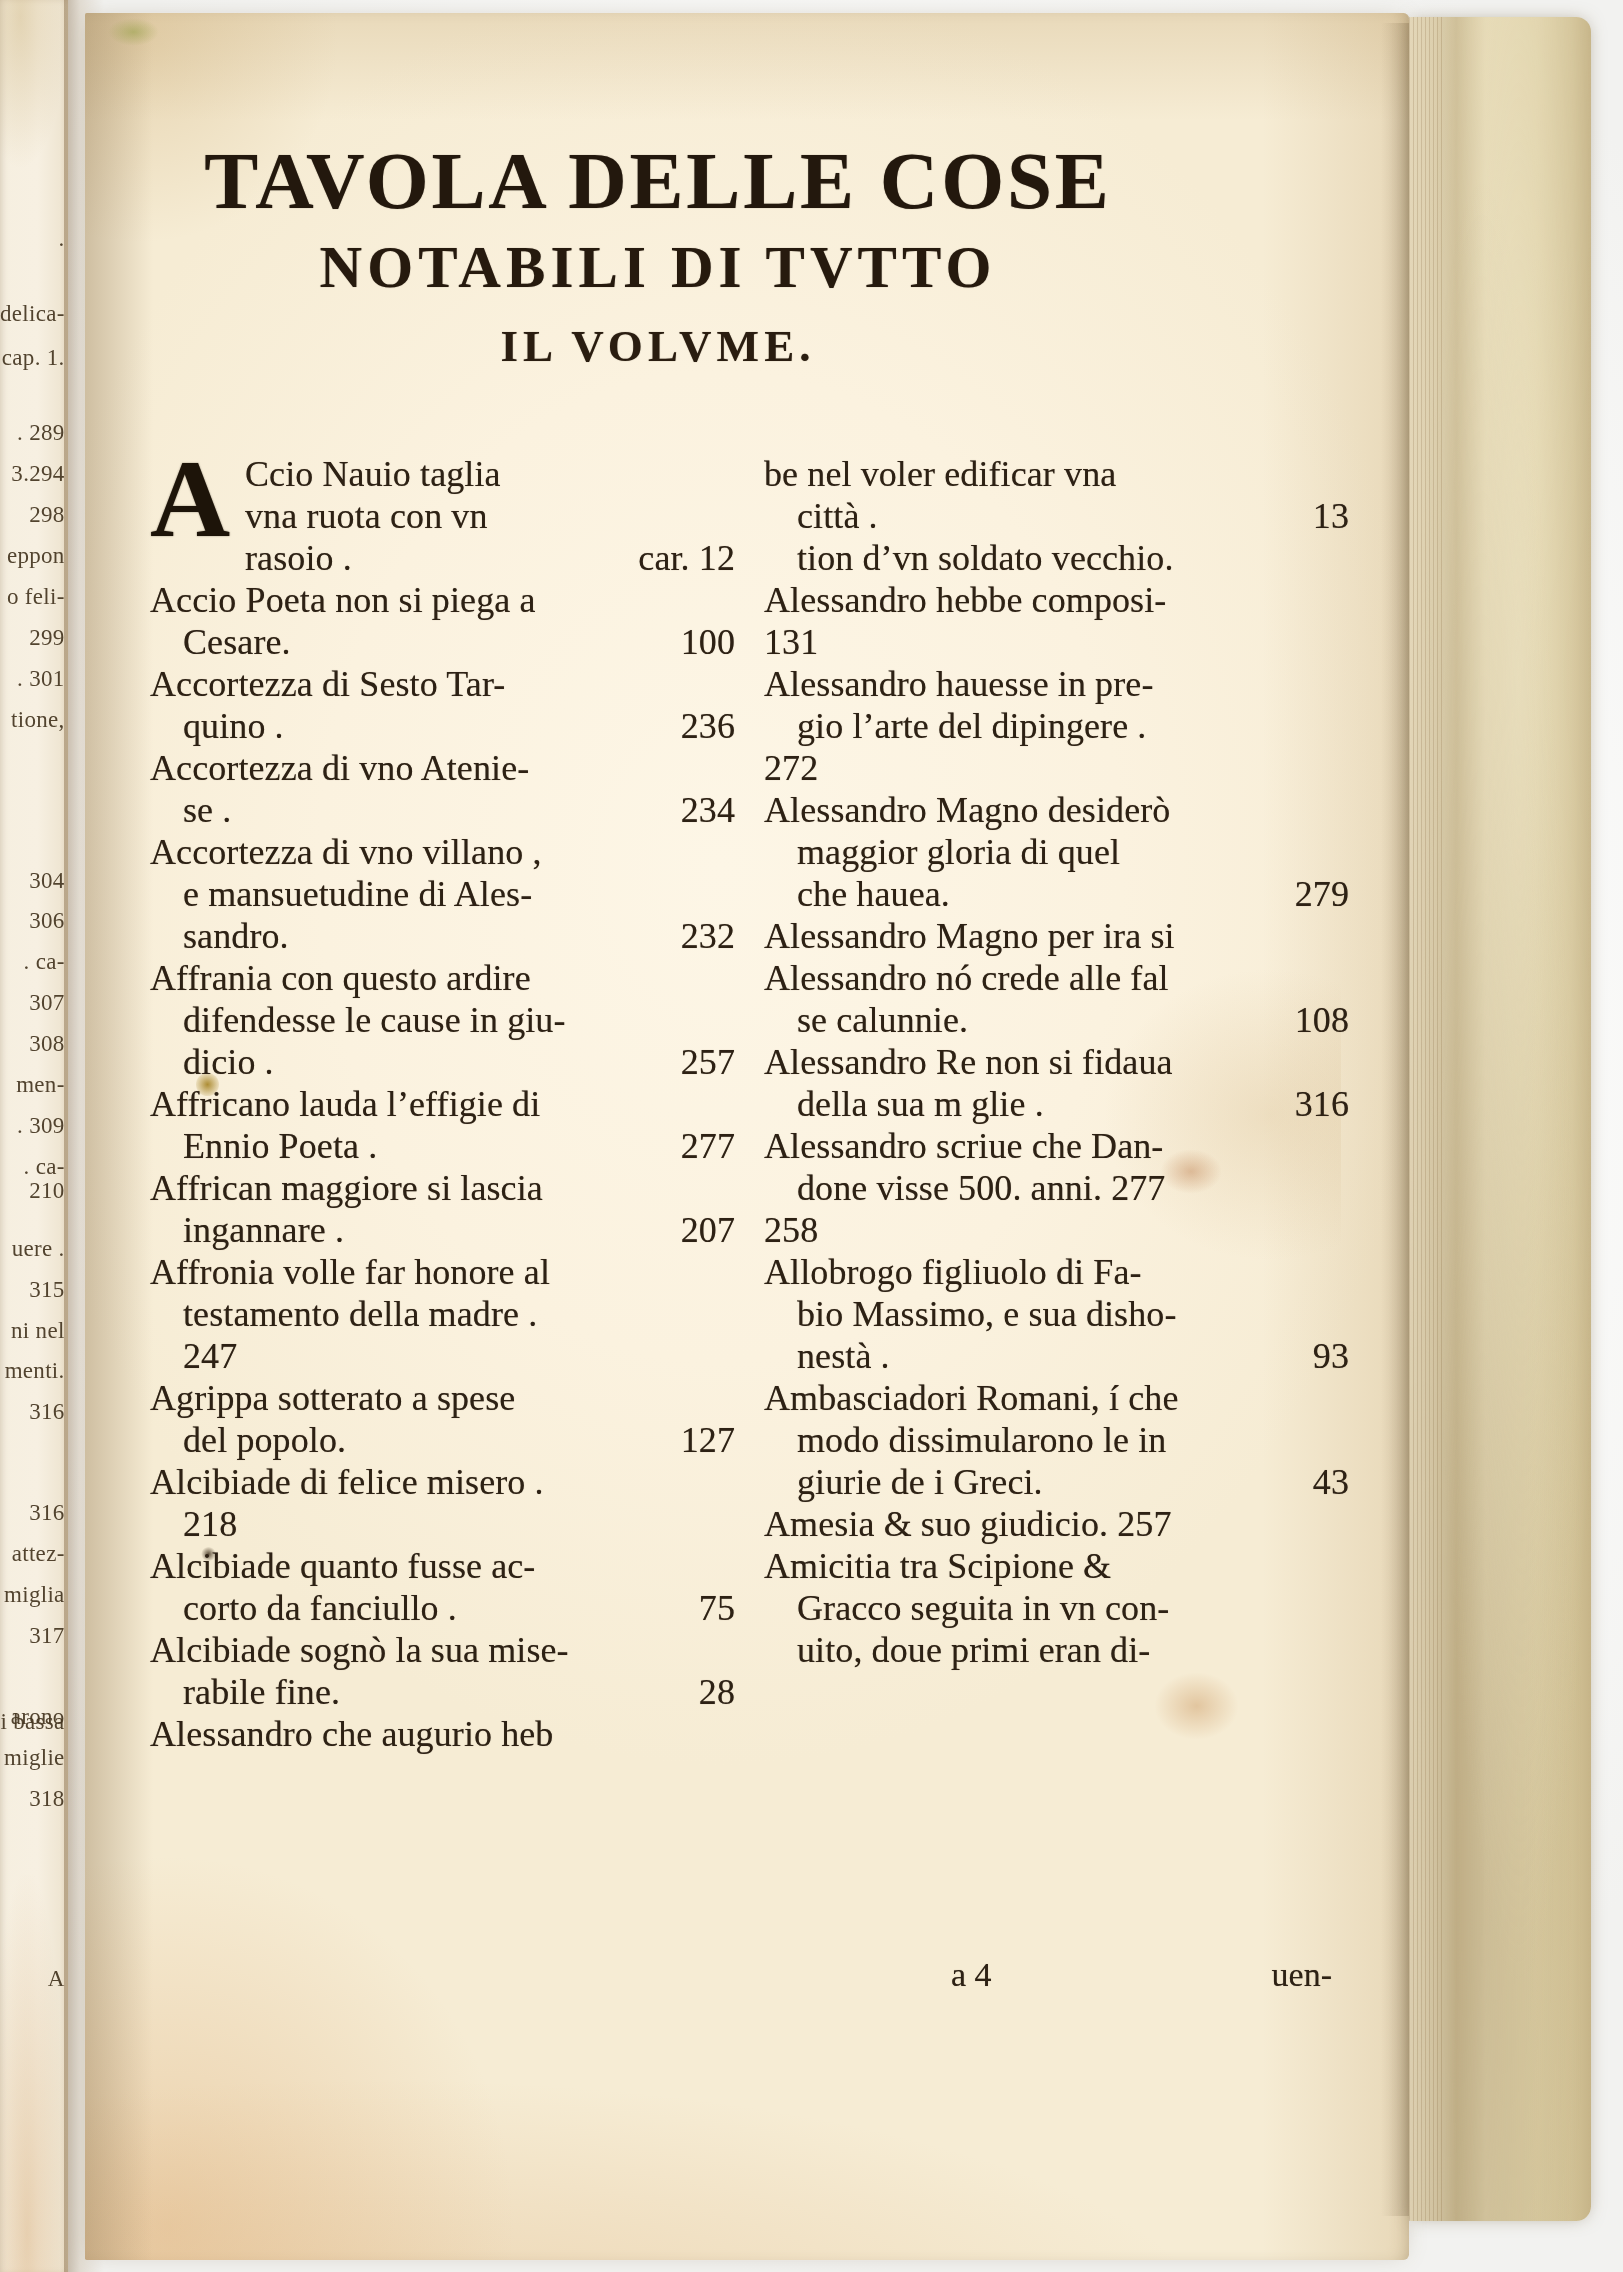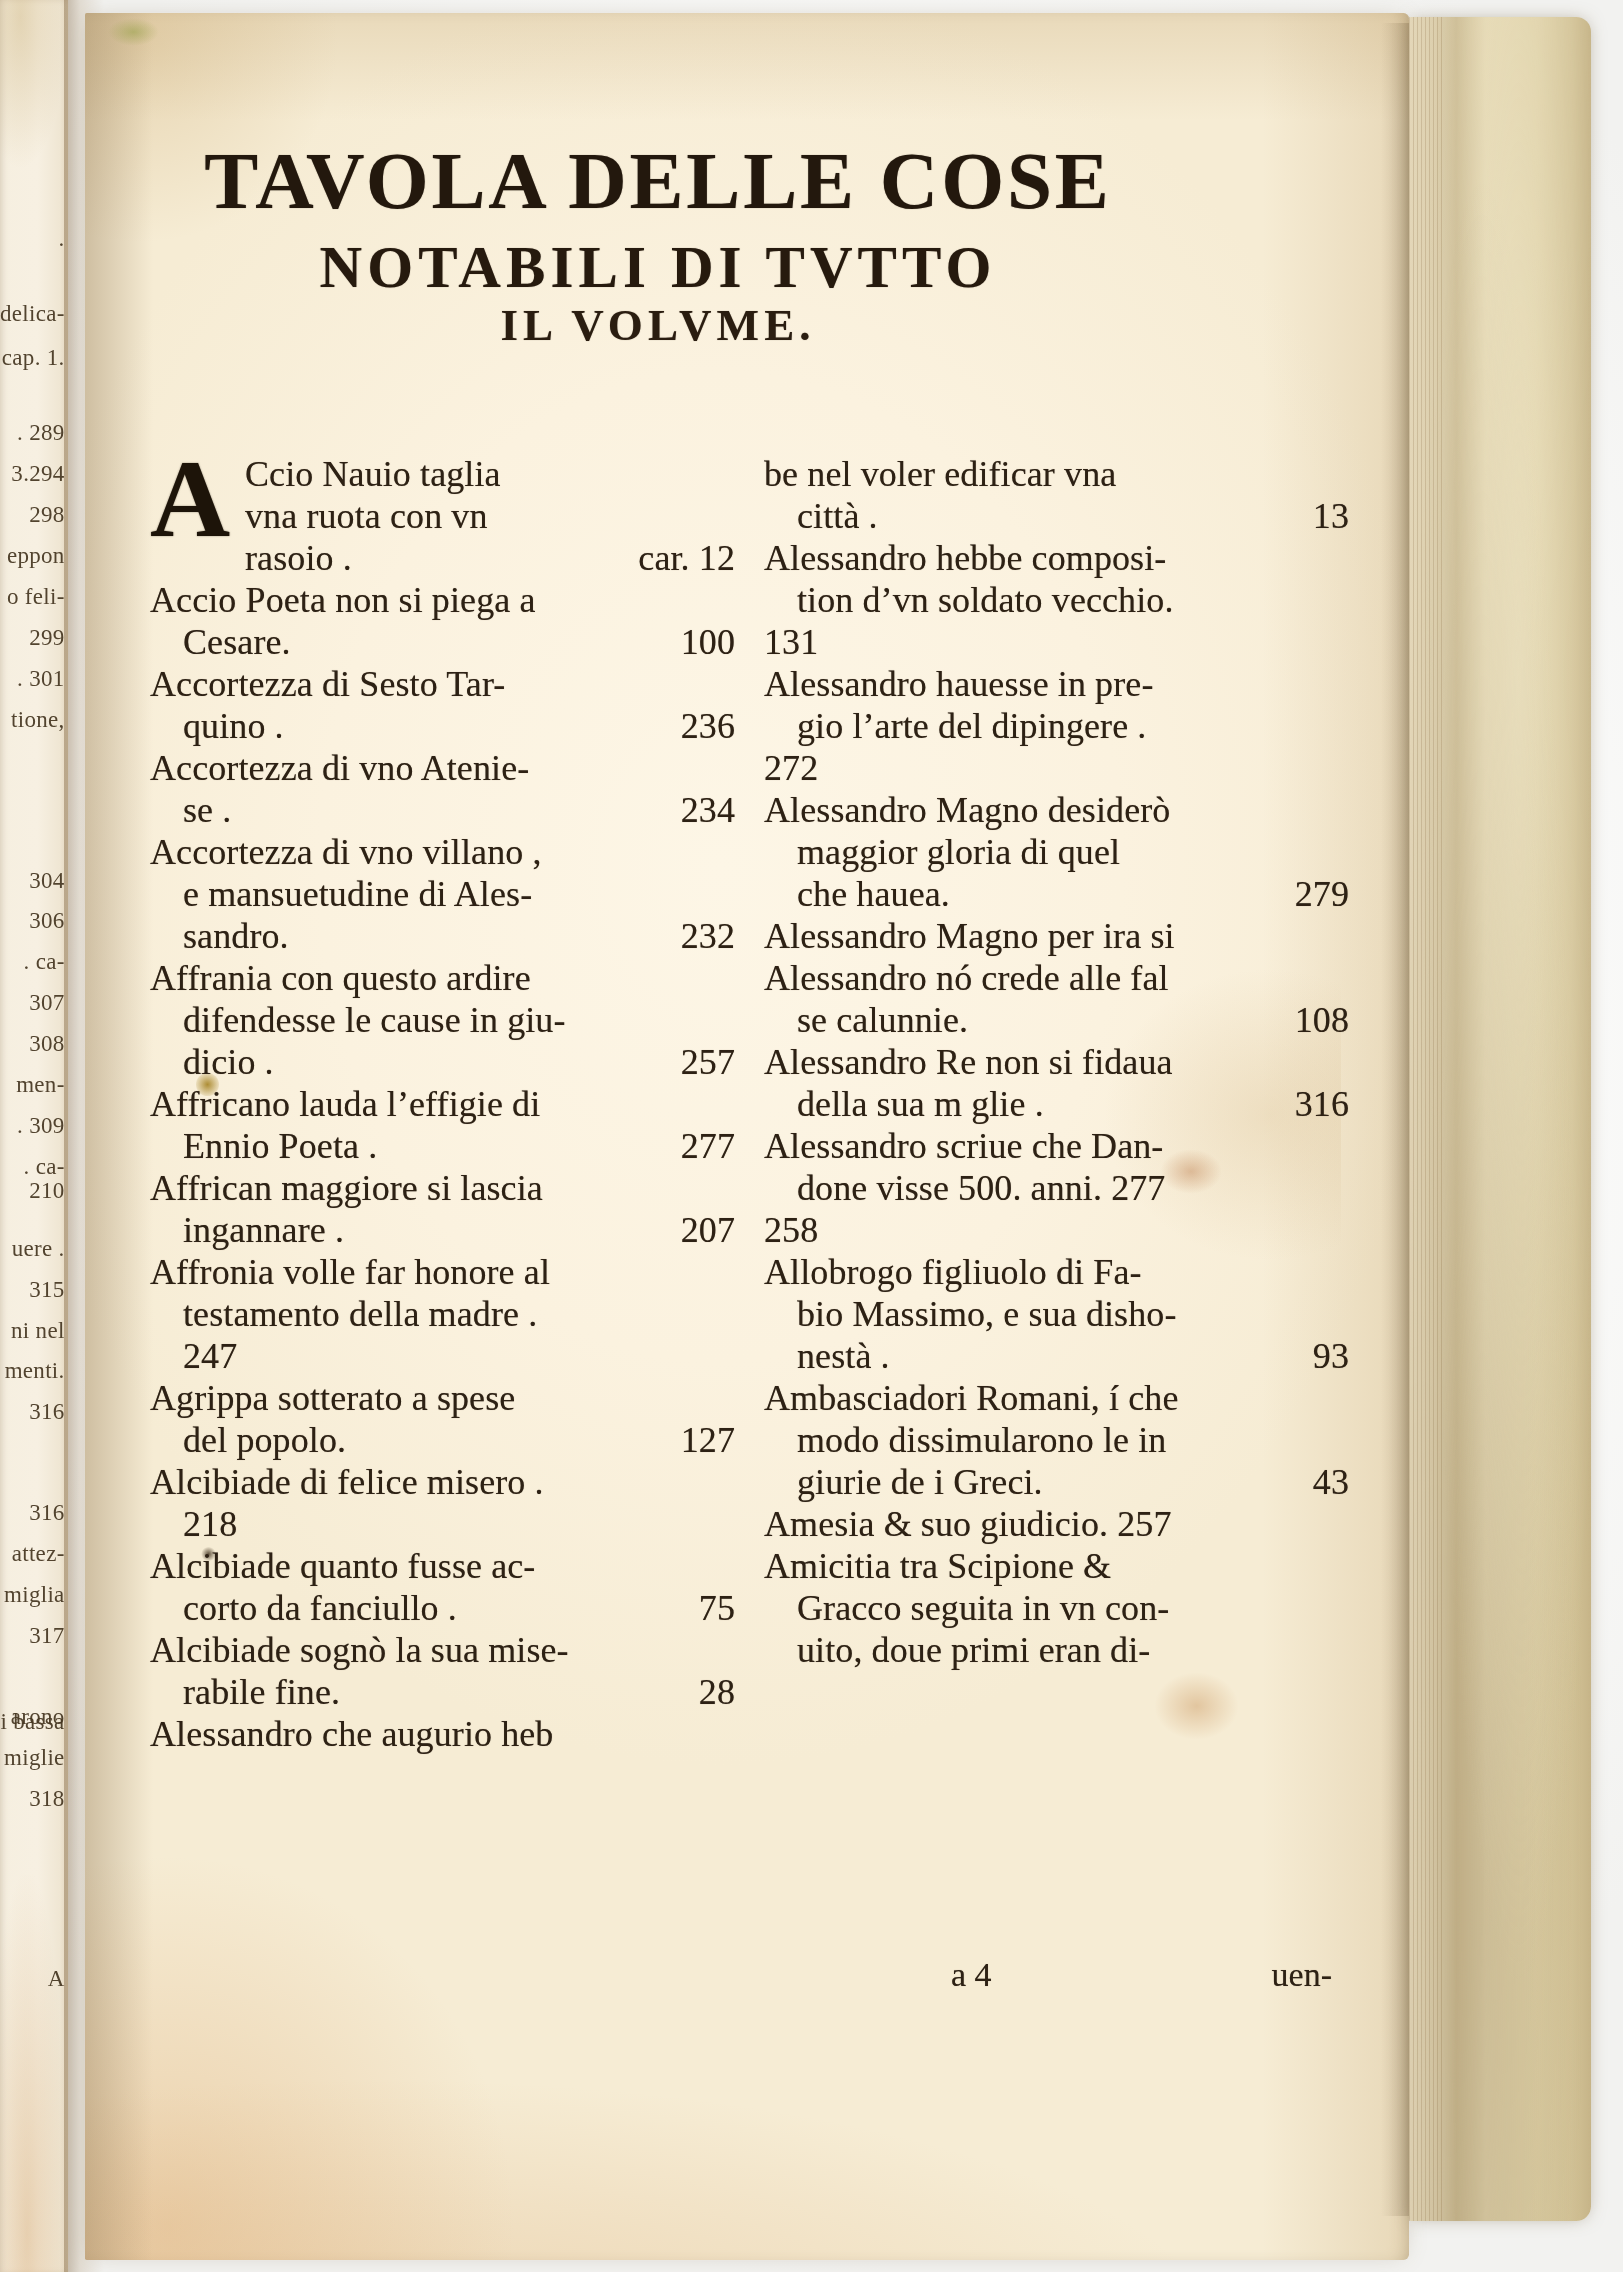--- a/index.html
+++ b/index.html
@@ -145,21 +145,21 @@
     margin-top:16px;
     text-shadow:0 0 1.1px rgba(38,26,14,.4);
   }
   .t3{
     font-family:"Liberation Serif", serif;
     font-weight:700;
     font-size:45px;
     letter-spacing:5.1px;
     color:#2a1d10;
     line-height:1.0;
-    margin-top:6px;
+    margin-top:27px;
     text-shadow:0 0 1.1px rgba(42,29,16,.4);
   }
 
   .columns{
     position:absolute;left:0;top:440px;width:1324px;height:1545px;
   }
   .col{
     position:absolute;top:0;width:585px;
   }
   .col-left{left:65px;}
@@ -399,22 +399,22 @@
           <div id="col-right-body">
               <div class="entry">
                 <div class="ln"><span>be nel voler edificar vna</span></div>
                 <div class="ln just ind">
                   <span class="txt">città .</span>
                   <span class="spacer"></span>
                   <span class="pg">13</span>
                 </div>
               </div>
               <div class="entry">
+                <div class="ln ind"><span>tion d’vn soldato vecchio.</span></div>
                 <div class="ln"><span>Alessandro  hebbe composi-</span></div>
-                <div class="ln ind"><span>tion d’vn soldato vecchio.</span></div>
                 <div class="ln"><span>131</span></div>
               </div>
               <div class="entry">
                 <div class="ln"><span>Alessandro hauesse in pre-</span></div>
                 <div class="ln ind"><span>gio l’arte del dipingere .</span></div>
                 <div class="ln"><span>272</span></div>
               </div>
               <div class="entry">
                 <div class="ln"><span>Alessandro Magno desiderò</span></div>
                 <div class="ln ind"><span>maggior  gloria  di  quel</span></div>

